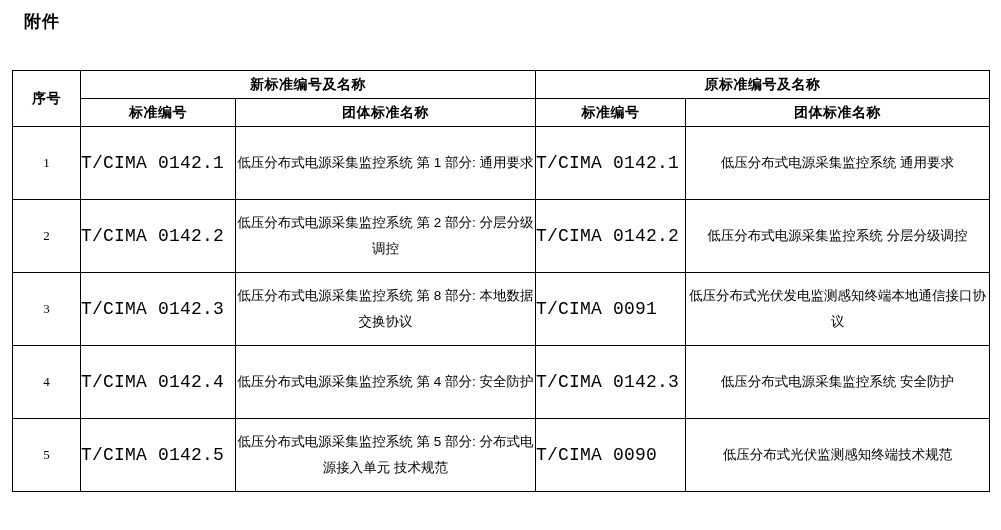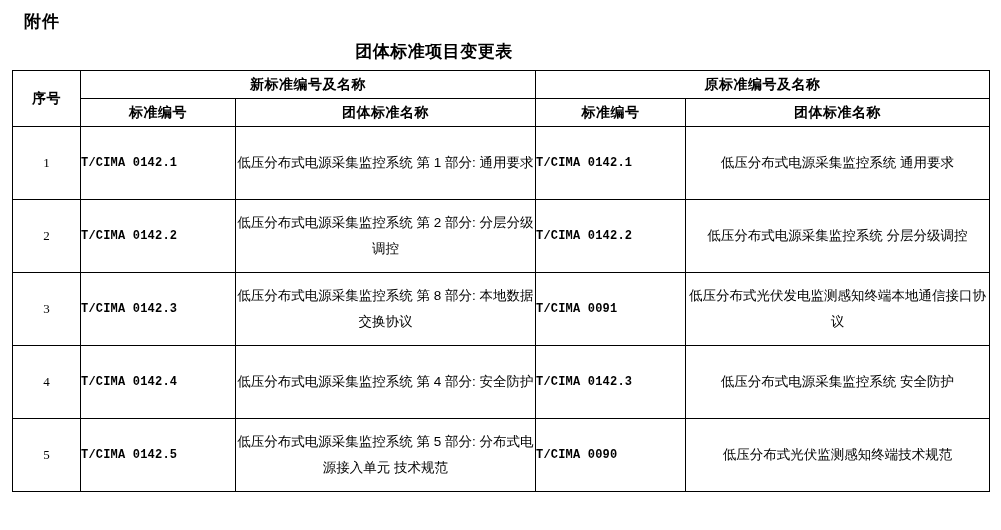--- a/index.html
+++ b/index.html
@@ -70,24 +70,23 @@
     font-size: 14px;
     letter-spacing: 0.5px;
   }
   td.seq-cell {
     text-align: center;
     font-size: 13px;
     font-family: "Liberation Serif", serif;
   }
   td.code-cell {
     font-family: "Liberation Mono", monospace;
-    font-size: 12px;
+    font-size: 18px;
     padding-left: 10px;
     letter-spacing: 0.2px;
-    font-weight: bold;
   }
   td.name-cell {
     font-family: "Liberation Sans", sans-serif;
     font-size: 13.5px;
     padding-left: 10px;
     padding-right: 8px;
     line-height: 1.95;
     text-align: center;
   }
   tr.body-row {
@@ -99,21 +98,20 @@
   .col-old-code { width: 150px; }
   .col-old-name { width: 304px; }
 </style>
 </head>
 <body>
 
 <div class="page">
 
   <div class="attachment-label">附件</div>
 
-  <div class="doc-title">团体标准项目变更表</div>
 
   <table class="change-table">
     <colgroup>
       <col class="col-seq">
       <col class="col-new-code">
       <col class="col-new-name">
       <col class="col-old-code">
       <col class="col-old-name">
     </colgroup>
     <thead>

